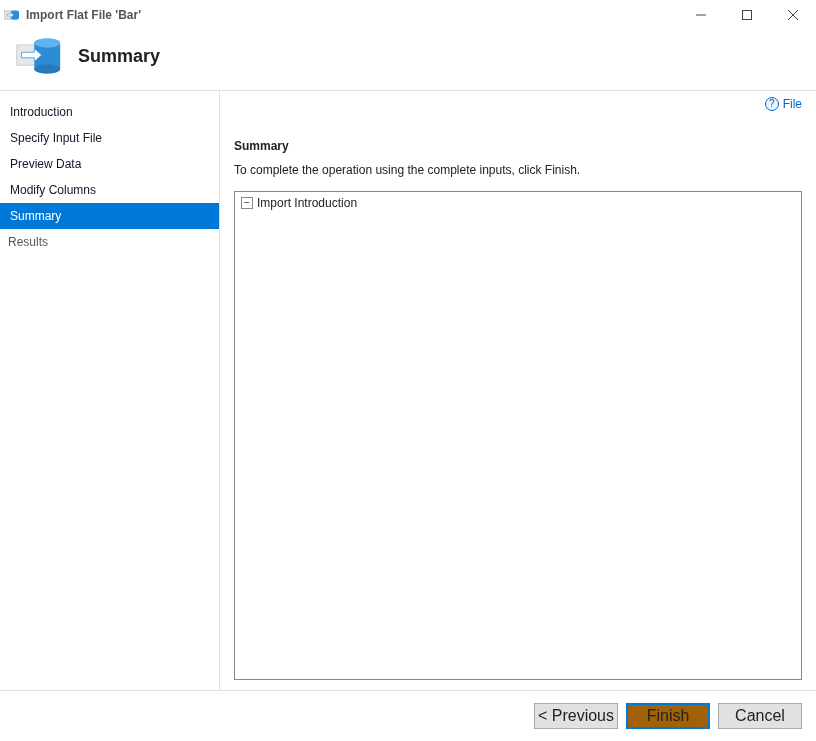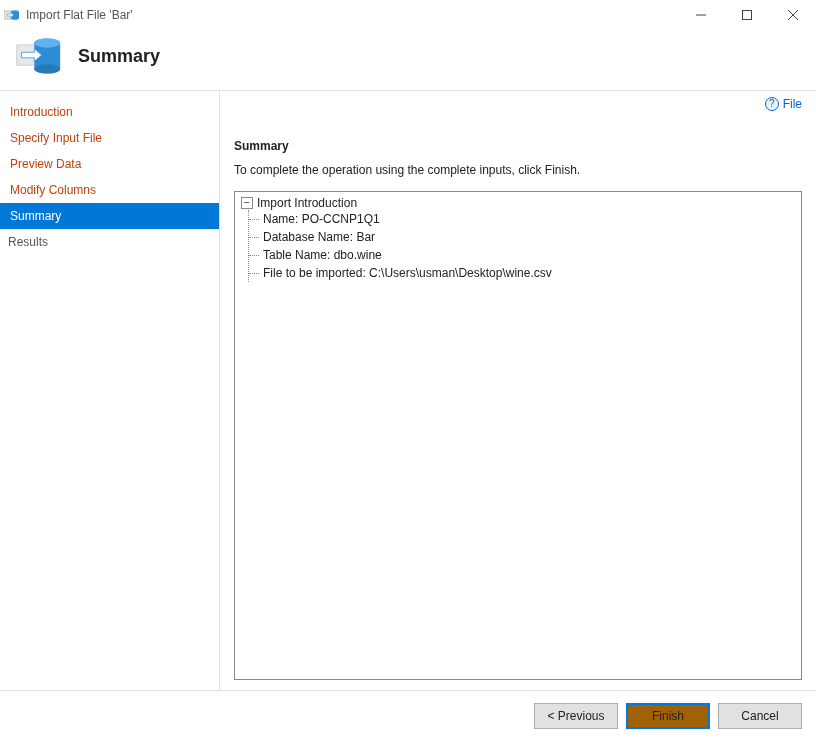--- a/index.html
+++ b/index.html
@@ -1,49 +1,49 @@
 <!DOCTYPE html>
 <html><head>
   <meta charset="utf-8">
   <style>
     * { box-sizing: border-box; margin: 0; padding: 0; }
     body { font-family: "Segoe UI", Tahoma, sans-serif; font-size: 12px; background: #fff; width: 816px; height: 741px; display: flex; flex-direction: column; overflow: hidden; }
     .titlebar { height: 30px; display: flex; align-items: center; padding: 0 0 0 4px; color: #333; }
     .titlebar-icon { width: 16px; height: 16px; margin-right: 6px; display: inline-flex; align-items: center; justify-content: center; }
-    .titlebar-text { flex: 1; font-size: 12px; color: #555; }
+    .titlebar-text { flex: 1; font-size: 12px; color: #555; font-weight: bold; }
     .winbtns { display: flex; }
     .winbtn { width: 46px; height: 30px; display: flex; align-items: center; justify-content: center; color: #555; }
 
     .header { display: flex; align-items: center; padding: 2px 14px 10px 14px; }
     .header-icon { width: 48px; height: 48px; margin-right: 16px; display:flex; align-items:center; justify-content:center; }
     .header-title { font-size: 18px; font-weight: 700; color: #222; }
 
     .body { flex: 1; display: flex; border-top: 1px solid #e0e0e0; min-height:0; }
     .sidebar { width: 220px; border-right: 1px solid #e0e0e0; padding-top: 8px; }
-    .nav-item { padding: 6px 10px; color: #c2410c; cursor: pointer; font-size: 12px; }
+    .nav-item { padding: 6px 10px; color: #0f172a; cursor: pointer; font-size: 12px; }
     .nav-item.active { background: #0078d7; color: #fff; }
     .nav-item.muted { color: #555; padding-left: 8px; }
 
     .main { flex: 1; display: flex; flex-direction: column; padding: 6px 14px 10px 14px; min-height:0; }
     .help-row { display: flex; justify-content: flex-end; align-items: center; margin-bottom: 28px; }
     .help-link { color: #0066cc; display: flex; align-items: center; gap: 4px; cursor: pointer; }
     .help-ico { width: 14px; height: 14px; border-radius: 50%; border: 1px solid #0066cc; display: inline-flex; align-items:center; justify-content:center; font-size:10px; color:#0066cc; background:#eaf3ff; line-height:1; }
 
     .section-title { font-weight: 700; color: #222; margin-bottom: 10px; font-size: 12px; }
     .section-desc { color: #222; margin-bottom: 14px; font-size: 12px; }
 
     .tree-box { flex: 1; border: 1px solid #888; padding: 4px 6px; overflow: hidden; font-size: 12px; color: #222; background:#fff; }
     .tree-root { display: flex; align-items: center; gap: 4px; }
     .tree-toggle { width:12px; height:12px; display:inline-flex; align-items:center; justify-content:center; border:1px solid #888; font-size:10px; line-height:1; cursor:pointer; }
     .tree-children { margin-left: 7px; border-left: 1px dotted #888; padding-left: 0; }
     .tree-child { position:relative; padding-left: 14px; line-height:18px; }
     .tree-child::before { content:""; position:absolute; left:0; top:9px; width:10px; height:0; border-top:1px dotted #888; }
 
     .footer { border-top: 1px solid #e0e0e0; padding: 12px 14px; display: flex; justify-content: flex-end; gap: 8px; }
-    .btn { width: 84px; height: 26px; border: 1px solid #adadad; background: #e1e1e1; color: #222; font-size: 12px; cursor: pointer; }
+    .btn { width: 84px; height: 26px; border: 1px solid #adadad; background: #e1e1e1; color: #222; font-size: 16px; cursor: pointer; }
     .btn.primary { border: 2px solid #0078d7; background: #a16207; }
   </style>
 </head>
 <body>
 
 <div class="titlebar">
   <span class="titlebar-icon">
     <svg width="16" height="16" viewBox="0 0 16 16">
       <rect x="0" y="4" width="8" height="8" fill="#e6e6e6" stroke="#bbb"></rect>
       <ellipse cx="11" cy="5" rx="4" ry="1.8" fill="#2996e8"></ellipse>
@@ -106,26 +106,20 @@
     </div>
 
     <div class="section-title">Summary</div>
     <div class="section-desc">To complete the operation using the complete inputs, click Finish.</div>
 
     <div class="tree-box">
       <div class="tree-root">
         <span class="tree-toggle">−</span>
         <span>Import Introduction</span>
       </div>
-      <div class="tree-children">
-        <div class="tree-child">Name: PO-CCNP1Q1</div>
-        <div class="tree-child">Database Name: Bar</div>
-        <div class="tree-child">Table Name: dbo.wine</div>
-        <div class="tree-child">File to be imported: C:\Users\usman\Desktop\wine.csv</div>
-      </div>
     </div>
   </div>
 </div>
 
 <div class="footer">
   <button class="btn">&lt; Previous</button>
   <button class="btn primary">Finish</button>
   <button class="btn">Cancel</button>
 </div>
 

